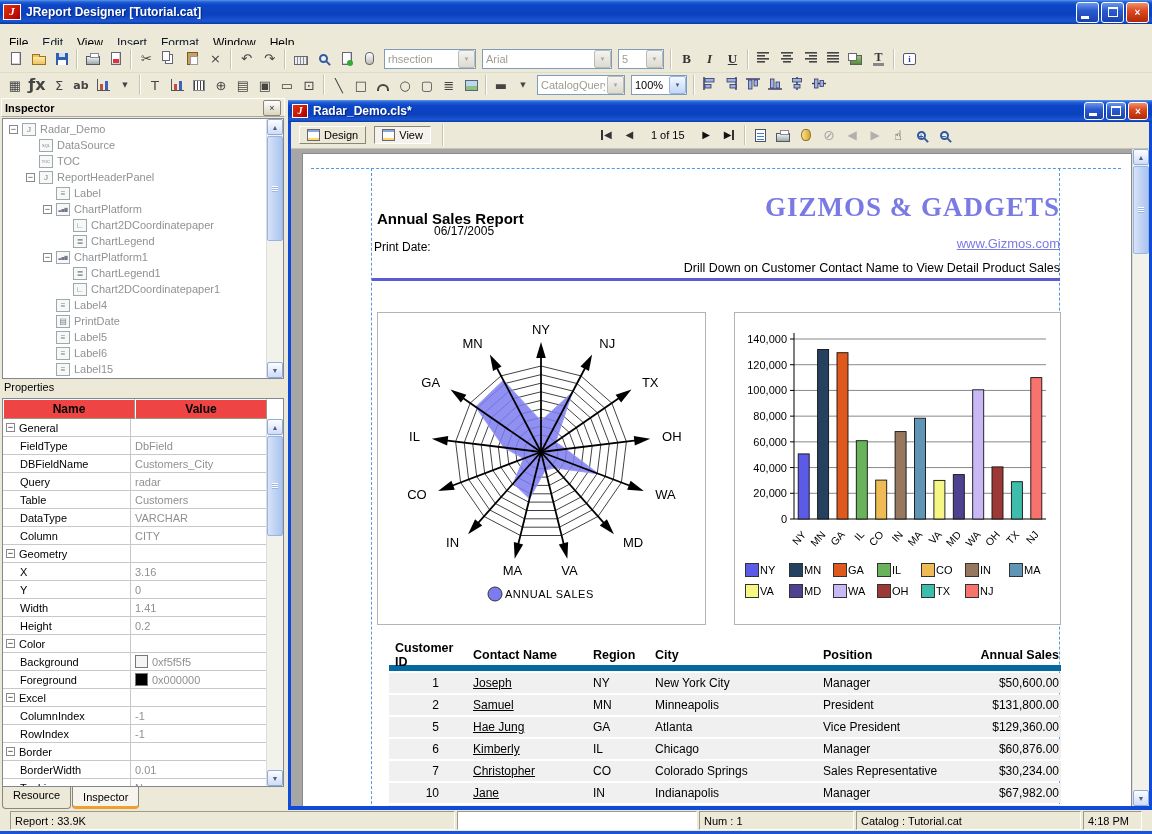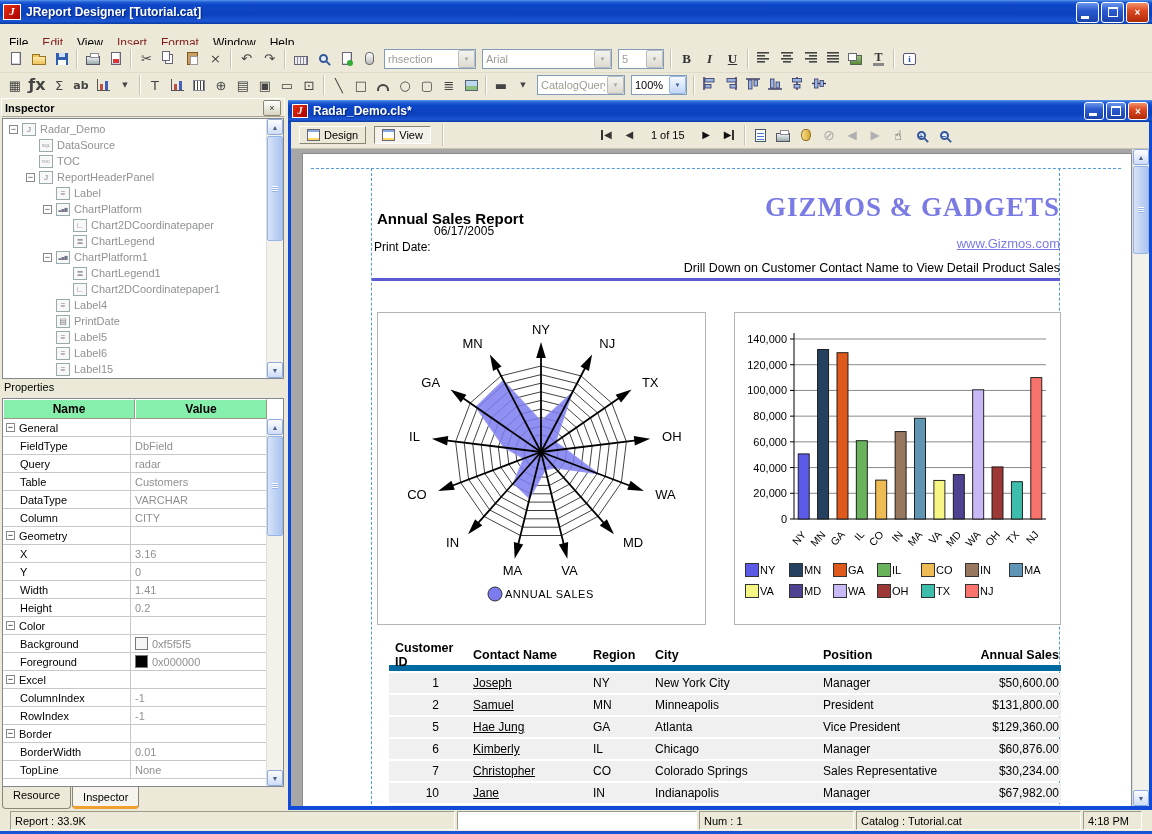--- a/index.html
+++ b/index.html
@@ -19,21 +19,21 @@
     background:linear-gradient(#6a96ec,#2a5ad0 40%,#1a42ae);display:flex;align-items:center;justify-content:center;
     font-size:10px;font-weight:bold;position:relative;}
   .wbtn.close{background:linear-gradient(#f0926a,#dd4a22 40%,#b02a08);}
   .wbtn .ming{position:absolute;left:4px;bottom:3px;width:8px;height:3px;background:#fff;}
   .wbtn .restg{width:8px;height:7px;border:1px solid #fff;border-top:2px solid #fff;background:transparent;}
 
   
   .menubar{position:absolute;left:0;top:24px;width:100%;height:38px;background:#ece9d8;display:flex;
     align-items:center;border-bottom:1px solid #d8d4c0;padding-left:2px;box-sizing:border-box;}
   .mi{padding:2px 7px;font-size:12px;}
-  .mi.dis{color:#7f1d1d;}
+  .mi.dis{color:#0f172a;}
   .tb{position:absolute;left:0;width:100%;background:#ece9d8;display:flex;align-items:center;box-sizing:border-box;
     padding-left:4px;}
   .tb1{top:45px;height:28px;border-bottom:1px solid #e0dcca;}
   .tb2{top:73px;height:24px;}
   .tbi{width:23px;height:22px;border:none;background:transparent;display:flex;align-items:center;justify-content:center;
     padding:0;position:relative;}
   .tb2 .tbi{width:22px;height:20px;}
   .tbsep{width:1px;height:20px;background:#c8c4b0;border-right:1px solid #fff;margin:0 3px;}
   .g{font-size:13px;color:#444;line-height:1;font-family:"DejaVu Sans",sans-serif;}
   .combo{height:20px;border:1px solid #7f9db9;background:#fff;display:flex;align-items:center;
@@ -99,21 +99,21 @@
   .trow{display:flex;align-items:center;height:16px;white-space:nowrap;color:#8f9295;font-size:11px;}
   .texp{width:9px;height:9px;border:1px solid #888;background:#fff;color:#444;font-size:9px;line-height:7px;
     text-align:center;margin-right:4px;flex:0 0 auto;box-sizing:border-box;}
   .tsp{width:13px;flex:0 0 auto;}
   .ti{width:14px;height:13px;margin:0 4px 0 0;display:inline-flex;align-items:center;justify-content:center;
     border:1px solid #9aa;background:#f8f8f8;color:#778;flex:0 0 auto;box-sizing:border-box;overflow:hidden;}
   .ti.f4{font-size:4px;}.ti.f8{font-size:8px;}
   .props-label{position:absolute;left:4px;top:284px;font-size:11px;}
   .propsbox{position:absolute;left:2px;top:301px;right:3px;height:387px;background:#fff;border:1px solid #828790;overflow:hidden;}
   .props-head{position:absolute;left:0;top:0;right:16px;height:20px;display:flex;}
-  .ph{flex:1;border:1px solid;border-color:#fff #9a9786 #9a9786 #fff;background:#86efac;font-weight:bold;
+  .ph{flex:1;border:1px solid;border-color:#fff #9a9786 #9a9786 #fff;background:#ef4444;font-weight:bold;
     font-size:12px;display:flex;align-items:center;justify-content:center;}
   .props-rows{position:absolute;left:0;top:20px;right:16px;bottom:0;overflow:hidden;}
   .prow{display:flex;height:17px;border-bottom:1px solid #c8c8c8;font-size:11px;}
   .pname{width:128px;border-right:1px solid #c8c8c8;display:flex;align-items:center;padding-left:17px;box-sizing:border-box;}
   .prow.cat .pname{padding-left:3px;font-size:11px;}
   .pval{flex:1;display:flex;align-items:center;padding-left:4px;color:#909090;}
   .pexp{width:9px;height:9px;border:1px solid #888;font-size:9px;line-height:7px;text-align:center;margin-right:4px;box-sizing:border-box;}
   .swatch{width:11px;height:11px;border:1px solid #777;margin-right:4px;flex:0 0 auto;}
   .panel-tabs{position:absolute;left:2px;top:690px;height:22px;display:flex;}
   .ptab{padding:2px 10px 3px;border:1px solid #8a8775;border-top:none;border-radius:0 0 4px 4px;background:#ece9d8;
@@ -556,20 +556,24 @@
         <div class="ph">Value</div>
       </div>
       <div class="props-rows" id="proprows">
           <div class="prow cat">
             <div class="pname"><span class="pexp">−</span>General</div>
             <div class="pval"></div>
           </div>
           <div class="prow">
             <div class="pname">FieldType</div>
             <div class="pval">DbField</div>
+          </div>
+          <div class="prow">
+            <div class="pname">DBFieldName</div>
+            <div class="pval">Customers_City</div>
           </div>
           <div class="prow">
             <div class="pname">Query</div>
             <div class="pval">radar</div>
           </div>
           <div class="prow">
             <div class="pname">Table</div>
             <div class="pval">Customers</div>
           </div>
           <div class="prow">

